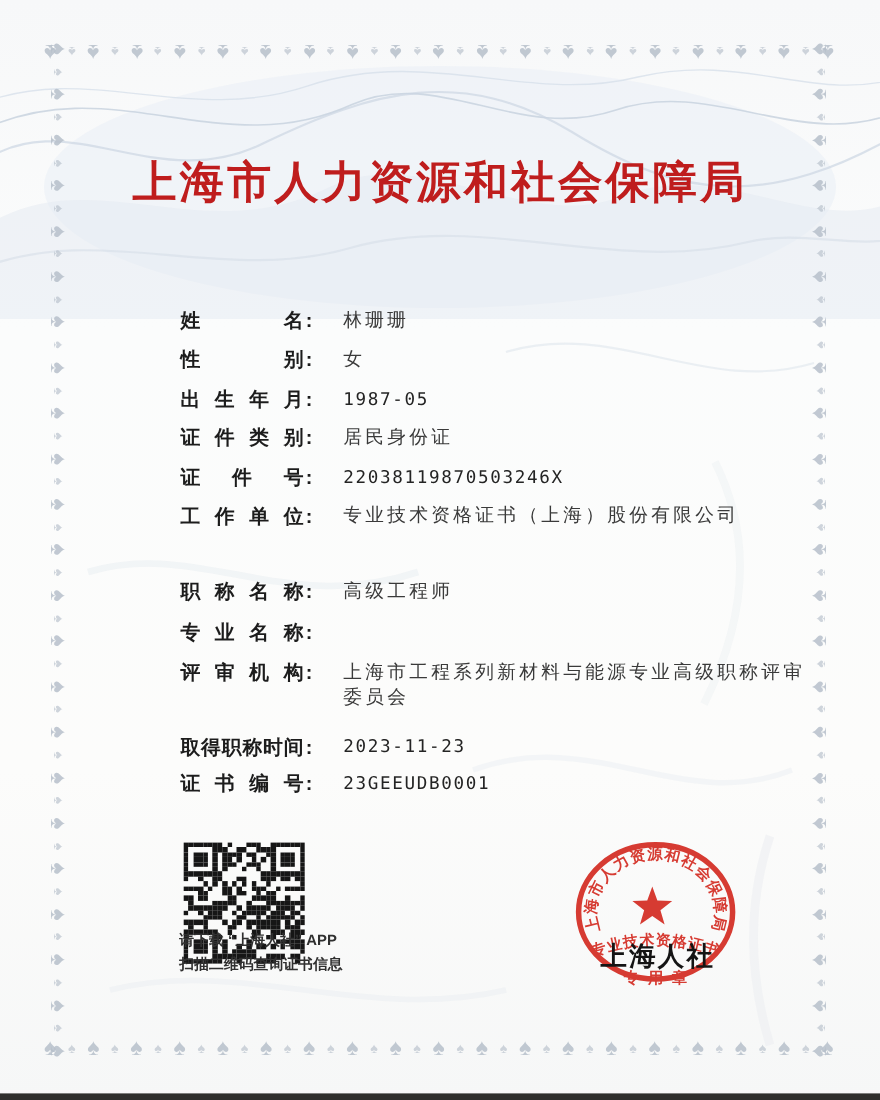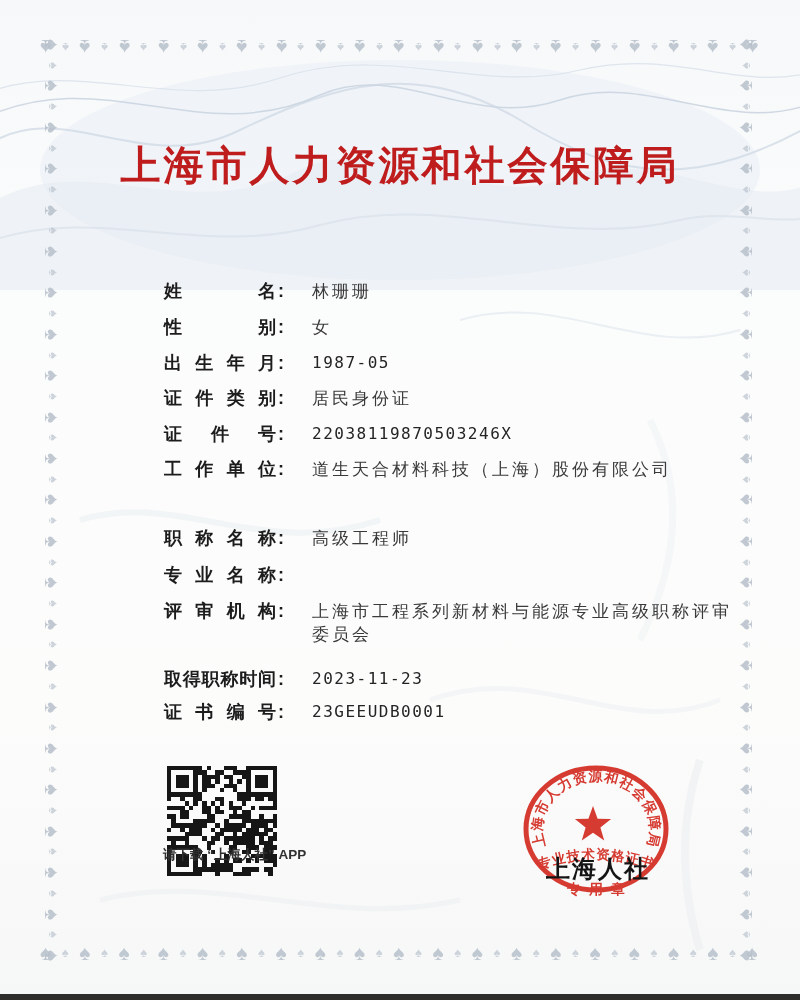--- a/index.html
+++ b/index.html
@@ -291,21 +291,21 @@
       <span class="val mono">22038119870503246X</span>
     </div>
     <div class="row">
       <span class="lab">
           <span>工</span>
           <span>作</span>
           <span>单</span>
           <span>位</span>
         </span>
         <span class="colon">:</span>
-      <span class="val">道生天合材料科技（上海）股份有限公司</span>
+      <span class="val">专业技术资格证书（上海）股份有限公司</span>
     </div>
   </div>
 
   <div class="grp g2">
     <div class="row">
       <span class="lab">
           <span>职</span>
           <span>称</span>
           <span>名</span>
           <span>称</span>
@@ -981,20 +981,21 @@
       <div class="qc on"></div>
       <div class="qc"></div>
       <div class="qc"></div>
       <div class="qc"></div>
       <div class="qc"></div>
       <div class="qc on"></div>
       <div class="qc"></div>
     </div>
   <div class="qr-cap">
     <div>请下载 “上海人社” APP</div>
+    <div>扫描二维码查询证书信息</div>
   </div>
 
   <svg class="seal" width="190" height="185" viewBox="0 0 190 185">
     <defs>
       <path id="arcTop" d="M 42.3 103.4 A 54 48 0 1 1 143.7 103.4" fill="none"></path>
       <path id="arcMid" d="M 34 128 Q 93 106 152 128" fill="none"></path>
     </defs>
     <ellipse cx="93" cy="87" rx="70" ry="61" fill="none" stroke="#d3271d" stroke-width="5"></ellipse>
     <polygon fill="#d3271d" points="90,64 94.6,76.7 108.1,77.1 97.4,85.4 101.2,98.4 90,90.8 78.8,98.4 82.6,85.4 71.9,77.1 85.4,76.7"></polygon>
     <text font-size="14" font-weight="bold" fill="#d3271d" letter-spacing="1" font-family="Liberation Sans, sans-serif">

